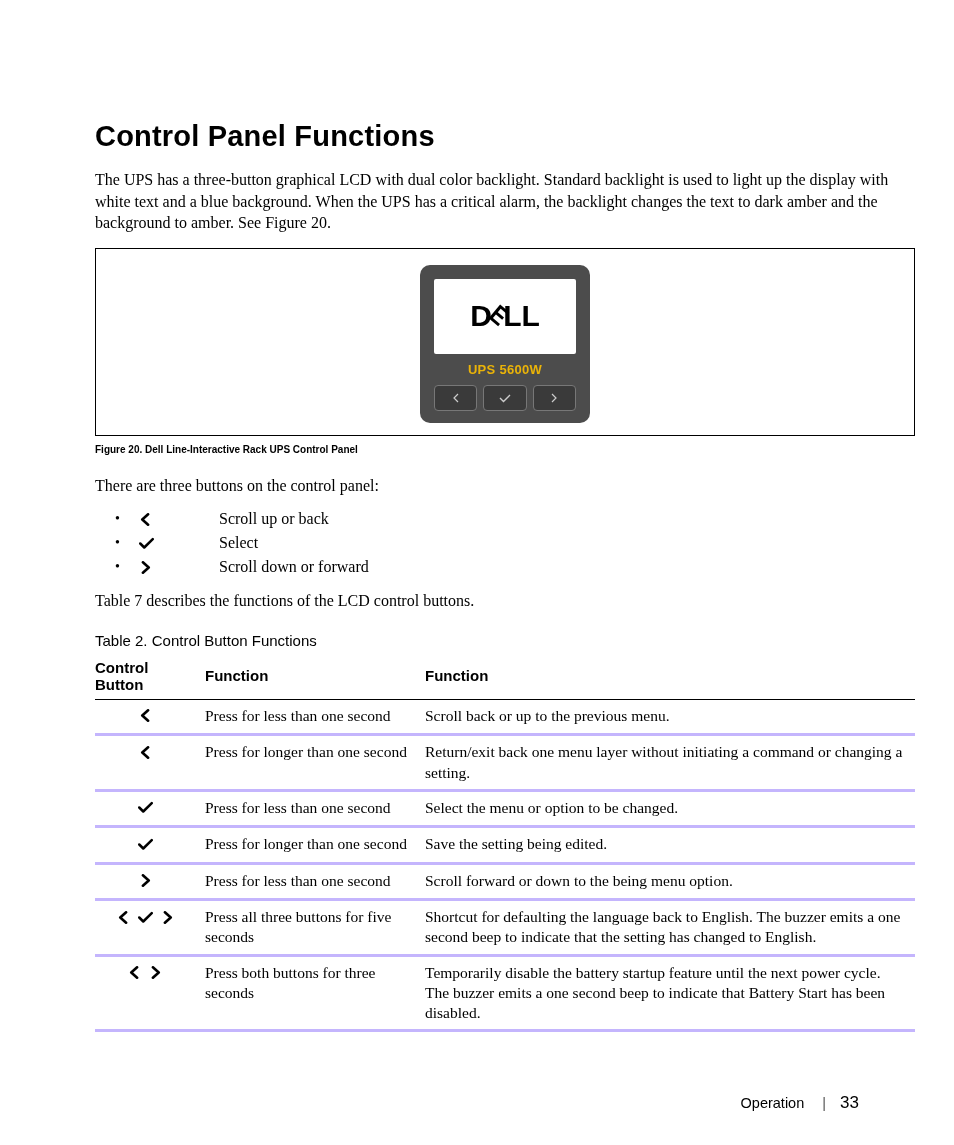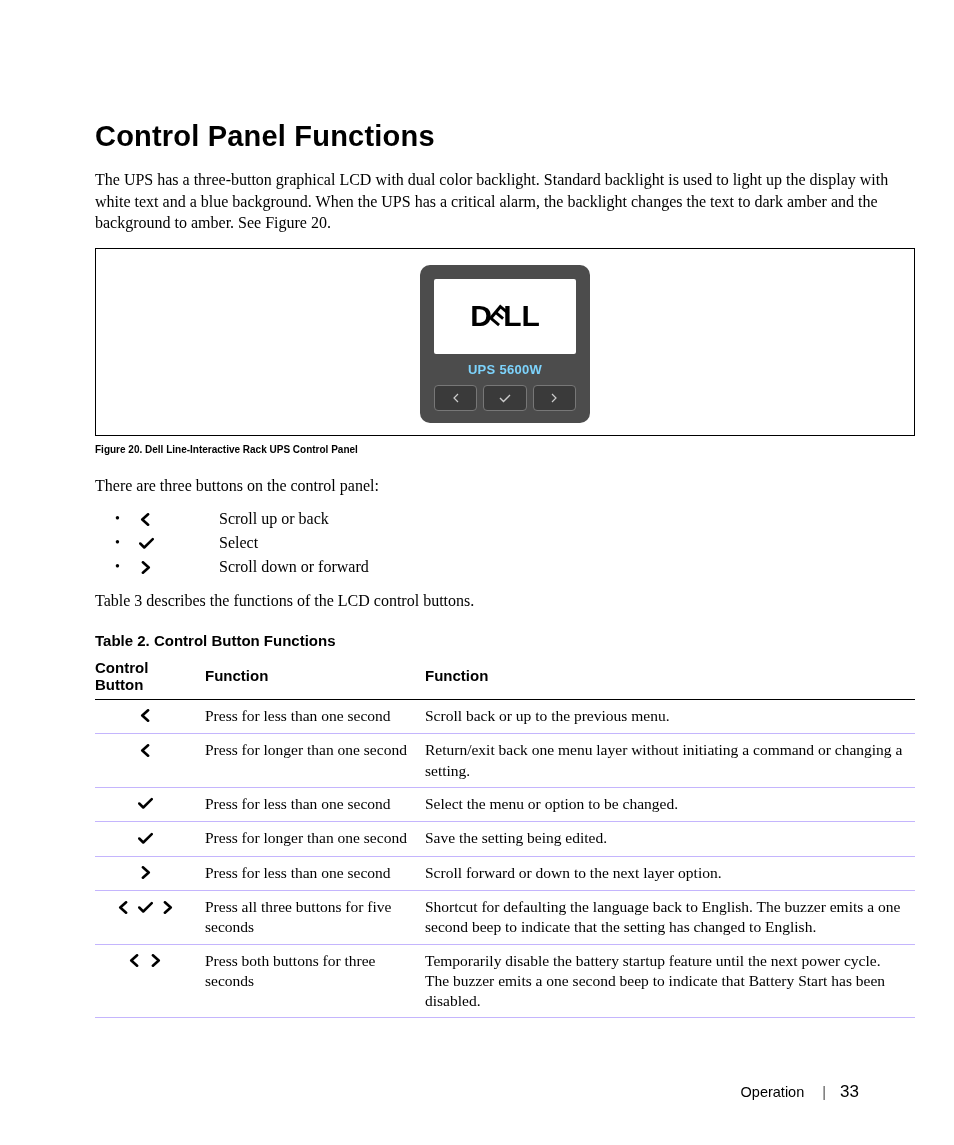--- a/index.html
+++ b/index.html
@@ -62,21 +62,21 @@
   }
   .dell-logo .tilt-e {
     display: inline-block;
     transform: rotate(40deg) scaleX(0.85);
     margin: 0 -4px 0 -2px;
     font-size: 26px;
     position: relative;
     top: -1px;
   }
   .device-label {
-    color: #7dd3fc;
+    color: #eab308;
     font-family: "Arial Narrow", Arial, sans-serif;
     font-weight: bold;
     font-size: 13px;
     text-align: center;
     margin: 8px 0 8px 0;
     letter-spacing: 0.3px;
   }
   .device-buttons {
     display: flex;
     justify-content: space-between;
@@ -114,53 +114,53 @@
     font-size: 14px;
   }
   ul.icon-list li .icon-slot {
     width: 80px;
     display: flex;
     justify-content: flex-start;
     padding-left: 4px;
   }
   .t-heading {
     font-family: "Arial Narrow", Arial, sans-serif;
-    font-weight: bold;
+    font-weight: normal;
     font-size: 15px;
     margin: 20px 0 4px 0;
   }
   table.func {
     width: 100%;
     border-collapse: collapse;
     font-size: 15.5px;
   }
   table.func th {
     font-family: "Arial Narrow", Arial, sans-serif;
     font-weight: bold;
     text-align: left;
     padding: 6px 6px 6px 0;
     border-bottom: 1.5px solid #000;
     font-size: 15px;
   }
   table.func td {
     padding: 6px 10px 6px 0;
-    border-bottom: 1px solid #c4b5fd;
+    border-bottom: 3px solid #c4b5fd;
     vertical-align: top;
     line-height: 1.3;
   }
   table.func td.btn-cell {
     text-align: center;
     white-space: nowrap;
     padding-top: 6px;
   }
   table.func col.c1 { width: 110px; }
   table.func col.c2 { width: 220px; }
   .footer {
     position: absolute;
-    bottom: 43px;
+    bottom: 32px;
     right: 95px;
     font-family: "Arial Narrow", Arial, sans-serif;
     font-size: 14.5px;
   }
   .footer .sep {
     margin: 0 10px 0 14px;
     color: #555;
   }
   .footer .pg {
     font-size: 17px;
@@ -233,21 +233,21 @@
         <span class="bullet">•</span>
         <span class="icon-slot">
           <svg width="13" height="13" viewBox="0 0 10 10">
             <path d="M3 1 L7.5 5 L3 9" stroke="#000" stroke-width="2" fill="none" stroke-linecap="round" stroke-linejoin="round"></path>
           </svg>
         </span>
         <span>Scroll down or forward</span>
       </li>
     </ul>
 
-  <p class="body">Table 3 describes the functions of the LCD control buttons.</p>
+  <p class="body">Table 7 describes the functions of the LCD control buttons.</p>
 
   <div class="t-heading">Table 2. Control Button Functions</div>
 
   <table class="func">
     <colgroup>
         <col class="c1">
         <col class="c2">
         <col>
       </colgroup>
     <thead>
@@ -284,21 +284,21 @@
                 <path d="M1 5 L4.2 8.2 L11 1.5" stroke="#000" stroke-width="2" fill="none" stroke-linecap="round" stroke-linejoin="round"></path>
               </svg></span></td>
           <td>Press for longer than one second</td>
           <td>Save the setting being edited.</td>
         </tr>
         <tr>
           <td class="btn-cell"><span style="margin:0 4px;display:inline-block;vertical-align:middle"><svg width="13" height="13" viewBox="0 0 10 10">
                 <path d="M3 1 L7.5 5 L3 9" stroke="#000" stroke-width="2" fill="none" stroke-linecap="round" stroke-linejoin="round"></path>
               </svg></span></td>
           <td>Press for less than one second</td>
-          <td>Scroll forward or down to the next layer option.</td>
+          <td>Scroll forward or down to the being menu option.</td>
         </tr>
         <tr>
           <td class="btn-cell"><span style="margin:0 4px;display:inline-block;vertical-align:middle"><svg width="13" height="13" viewBox="0 0 10 10">
                 <path d="M7 1 L2.5 5 L7 9" stroke="#000" stroke-width="2" fill="none" stroke-linecap="round" stroke-linejoin="round"></path>
               </svg></span><span style="margin:0 4px;display:inline-block;vertical-align:middle"><svg width="15" height="13" viewBox="0 0 12 10">
                 <path d="M1 5 L4.2 8.2 L11 1.5" stroke="#000" stroke-width="2" fill="none" stroke-linecap="round" stroke-linejoin="round"></path>
               </svg></span><span style="margin:0 4px;display:inline-block;vertical-align:middle"><svg width="13" height="13" viewBox="0 0 10 10">
                 <path d="M3 1 L7.5 5 L3 9" stroke="#000" stroke-width="2" fill="none" stroke-linecap="round" stroke-linejoin="round"></path>
               </svg></span></td>
           <td>Press all three buttons for five seconds</td>

